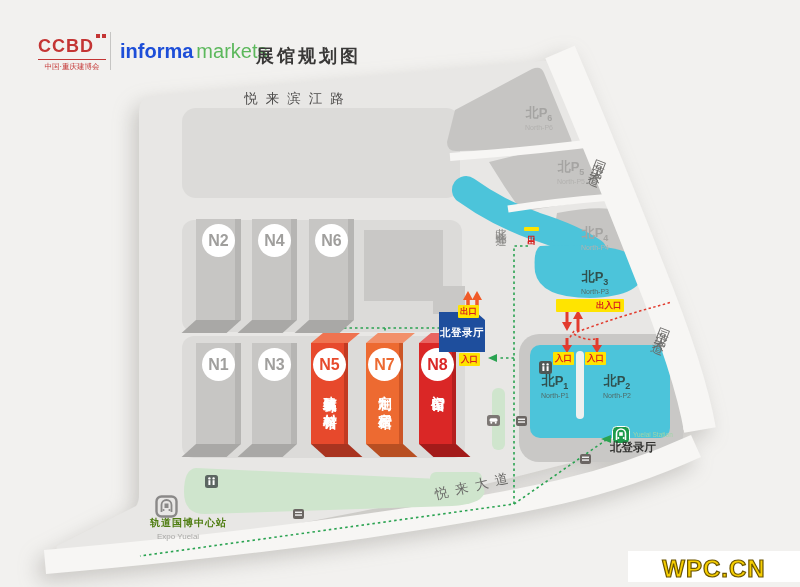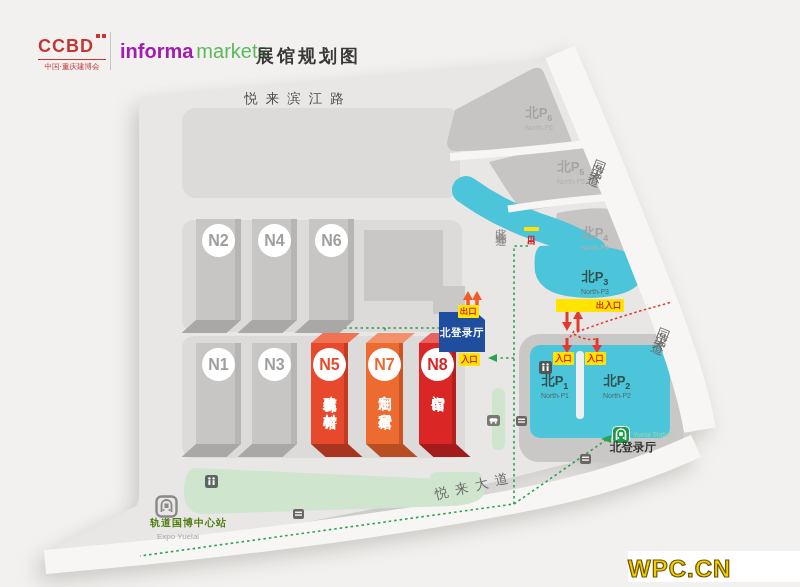--- a/index.html
+++ b/index.html
@@ -8,21 +8,21 @@
   .abs{position:absolute;}
 
   
   .logo-ccbd{left:38px;top:34px;font-size:18px;font-weight:900;color:#c43534;letter-spacing:1px;}
   .logo-ccbd::after{content:"";display:inline-block;width:4px;height:4px;background:#c43534;
          margin-left:2px;margin-bottom:14px;box-shadow:6px 0 0 #c43534;}
   .ccbd-sub{left:38px;top:59px;width:68px;text-align:center;font-size:7.5px;color:#c43534;
          border-top:1px solid #c43534;padding-top:2px;white-space:nowrap;}
   .hdr-divider{left:110px;top:32px;width:1px;height:38px;background:#c6c5c3;}
   .logo-informa{left:120px;top:40px;font-size:20px;}
-  .logo-informa .inf{font-weight:bold;color:#a21caf;}
+  .logo-informa .inf{font-weight:bold;color:#1d4ed8;}
   .logo-informa .mkt{color:#5cb85c;margin-left:3px;}
   .page-title{left:256px;top:44px;font-size:18px;font-weight:bold;color:#3a3938;letter-spacing:3px;}
 
   
   svg.base{position:absolute;left:0;top:0;filter:drop-shadow(-6px 8px 10px rgba(110,105,100,.30));}
 
   
   .road{color:#5f5e5c;white-space:nowrap;}
   .road-top{left:218px;top:90px;width:160px;text-align:center;font-size:13.5px;letter-spacing:8px;color:#4c4b4a;}
   .road-vert{writing-mode:vertical-rl;letter-spacing:5px;font-size:13px;color:#6b6a68;}
@@ -74,21 +74,21 @@
   .pk.dark .zh{color:#30504e;} .pk.dark .en{color:#4f6a68;}
 
   
   .st-zh{font-weight:bold;color:#323230;white-space:nowrap;}
   .expo-zh{left:150px;top:516px;font-size:10px;letter-spacing:1px;color:#4d7c0f;}
   .expo-en{left:157px;top:532px;font-size:8px;color:#a8a7a5;}
   .yl-en{left:633px;top:431px;font-size:6.5px;color:#9fd4a8;}
   .yl-zh{left:610px;top:440px;font-size:11.5px;}
 
   
-  .wm{left:628px;top:551px;width:172px;height:31px;background:#ffffff;
+  .wm{left:628px;top:551px;width:172px;height:31px;background:#ffffff;text-align:center;
       line-height:36px;font-size:24px;font-weight:800;color:#f7cf00;letter-spacing:1px;
       -webkit-text-stroke:1.2px #6b5500;}
 </style>
 </head>
 <body>
 
 <div class="stage">
 
   <svg class="base" width="800" height="587" viewBox="0 0 800 587">
 

